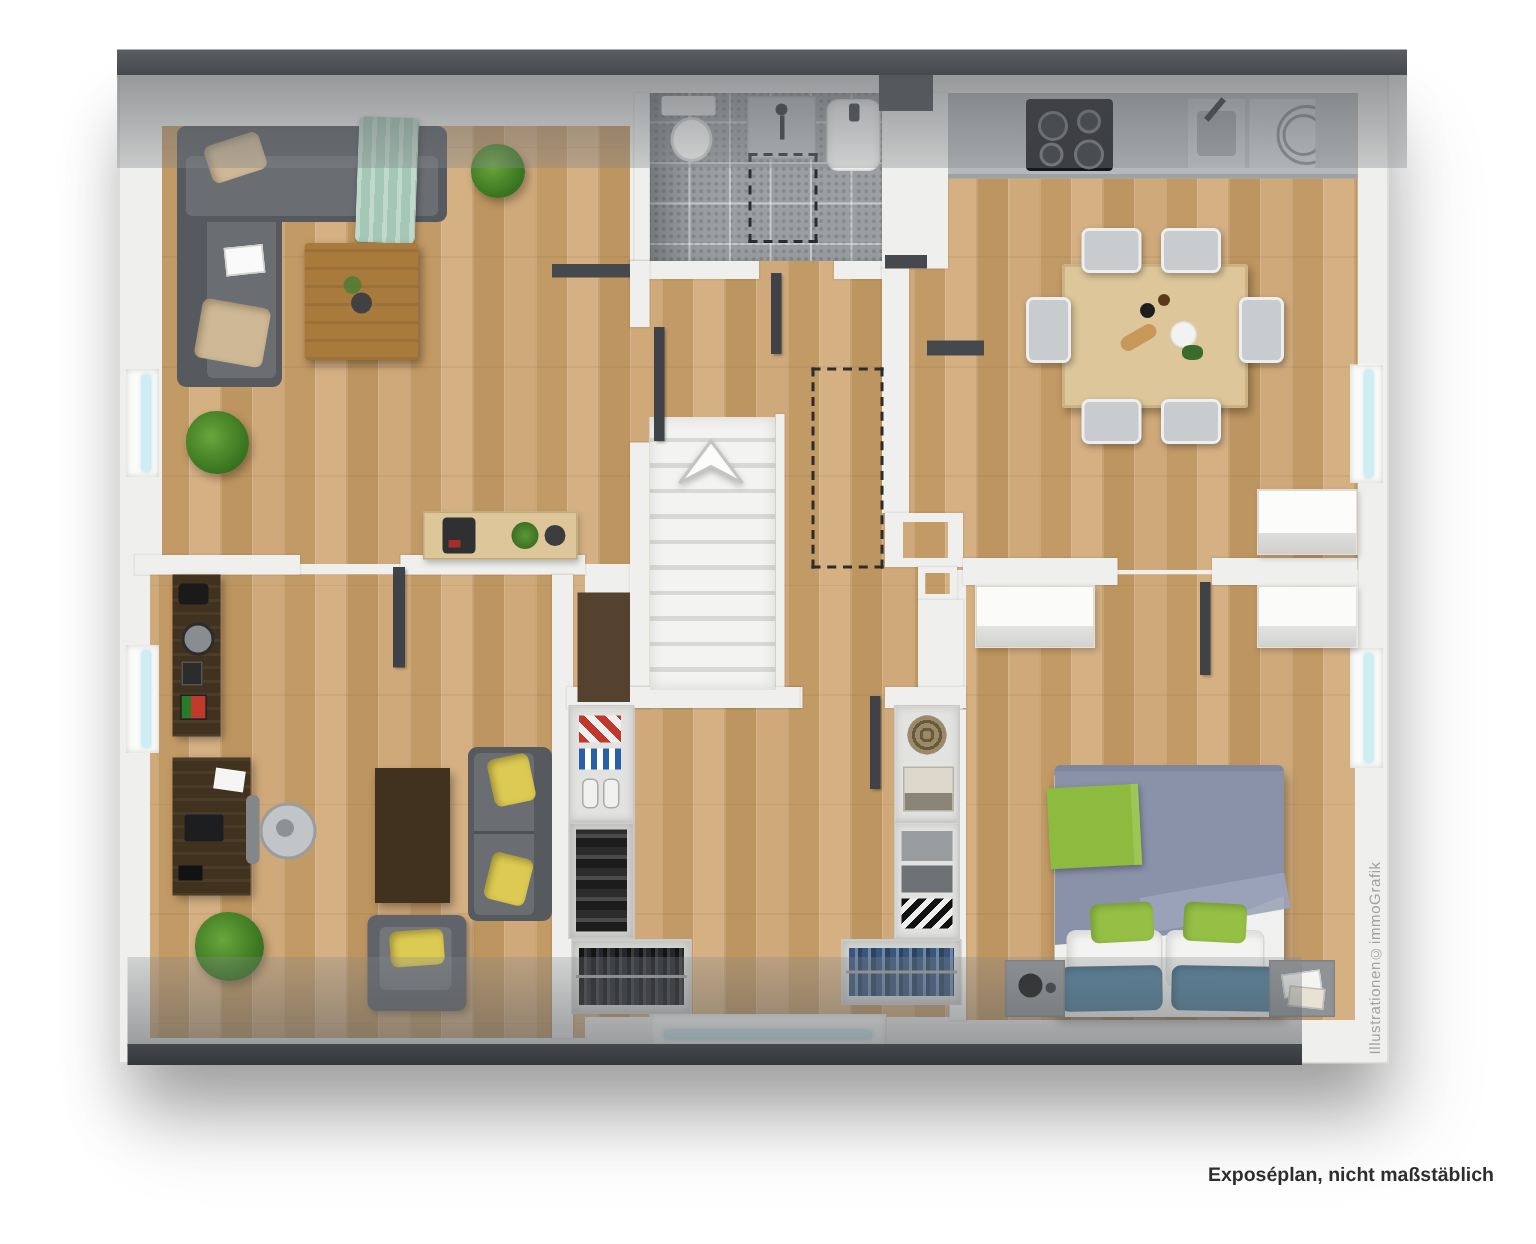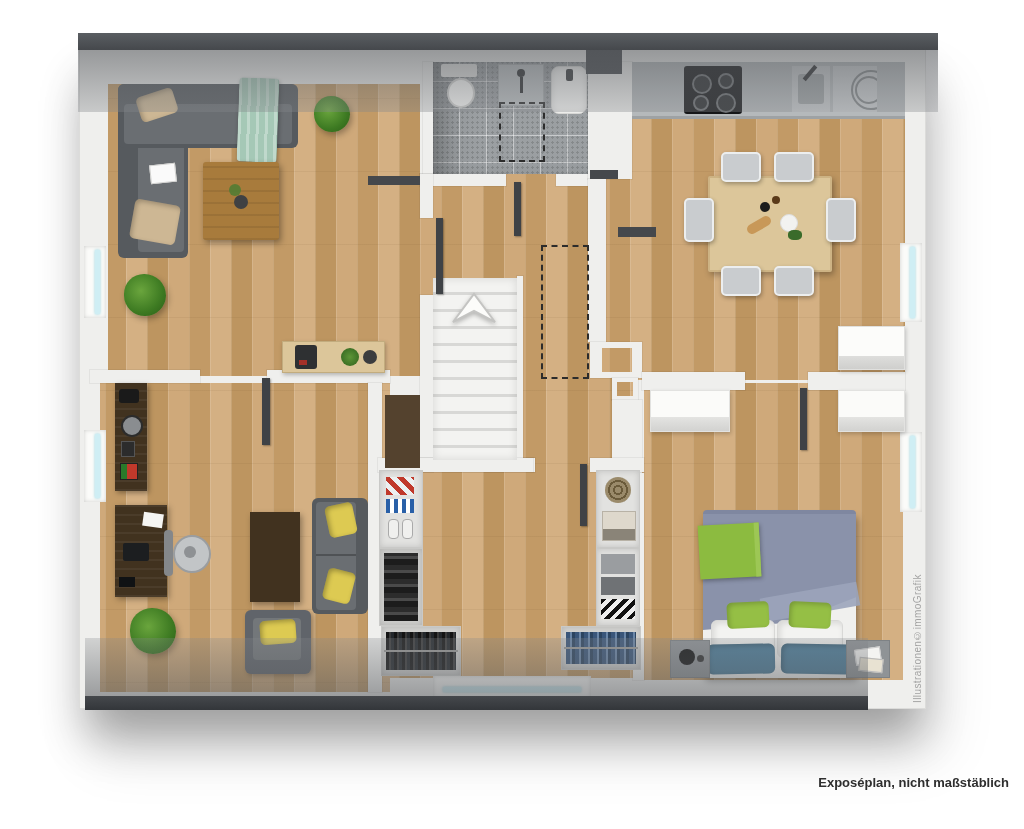--- a/index.html
+++ b/index.html
@@ -271,15 +271,15 @@
     <div class="tag" style="left:8px;top:7px;width:24px;height:14px;background:#f4f4f2;border:1px solid #ccc;transform:rotate(-8deg)"></div>
     <div class="tag" style="left:12px;top:17px;width:22px;height:12px;background:#e8e2d2;border:1px solid #bbb;transform:rotate(6deg)"></div>
   </div>
 
   <div class="abs overlay-top-edge" style="left:78px;top:33px;width:860px;height:17px"></div>
   <div class="abs overlay-top" style="left:78px;top:50px;width:860px;height:62px"></div>
   <div class="abs overlay-bottom" style="left:85px;top:638px;width:783px;height:60px"></div>
   <div class="abs overlay-bottom-edge" style="left:85px;top:696px;width:783px;height:14px"></div>
 
   <div class="abs watermark" style="left:912px;top:538px;height:165px">Illustrationen©immoGrafik</div>
-  <div class="abs caption" style="right:15px;top:775px">Exposéplan, nicht maßstäblich</div>
+  <div class="abs caption" style="right:28px;top:775px">Exposéplan, nicht maßstäblich</div>
 
 </div>
 
 </body></html>

